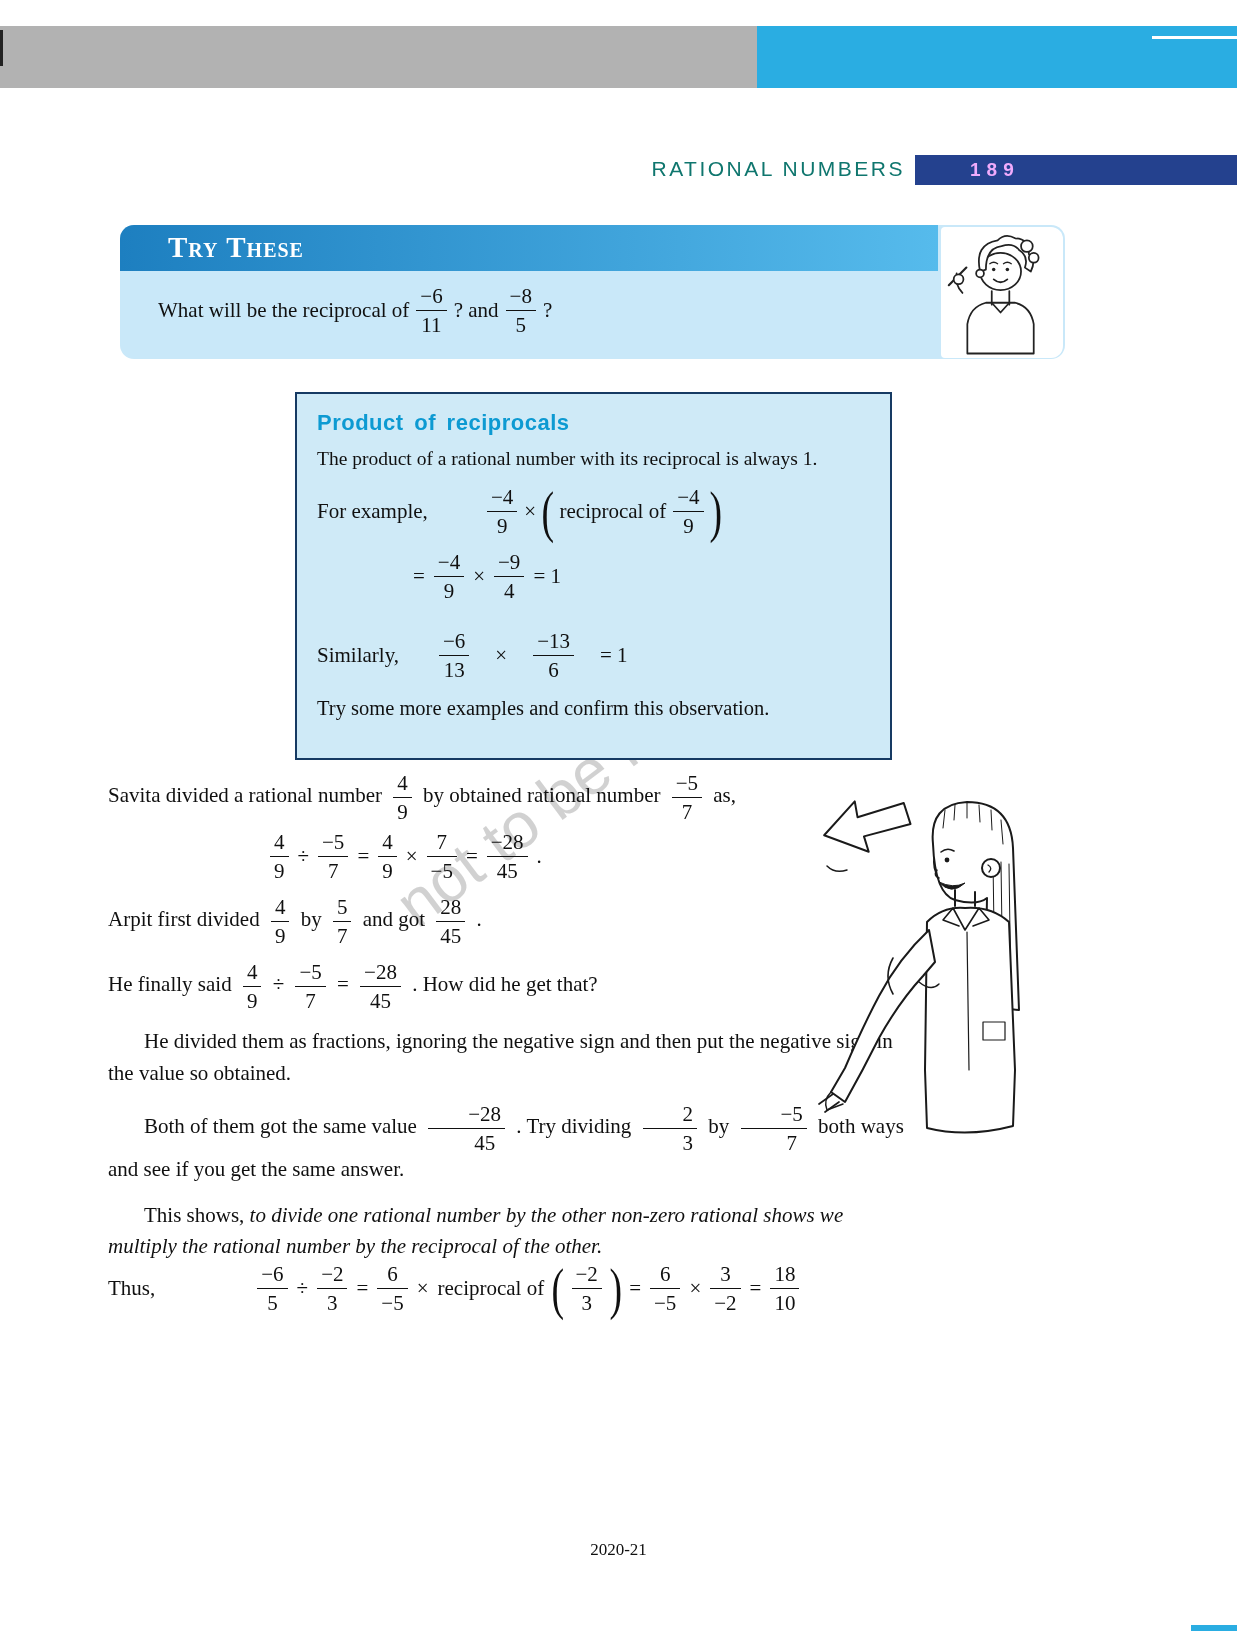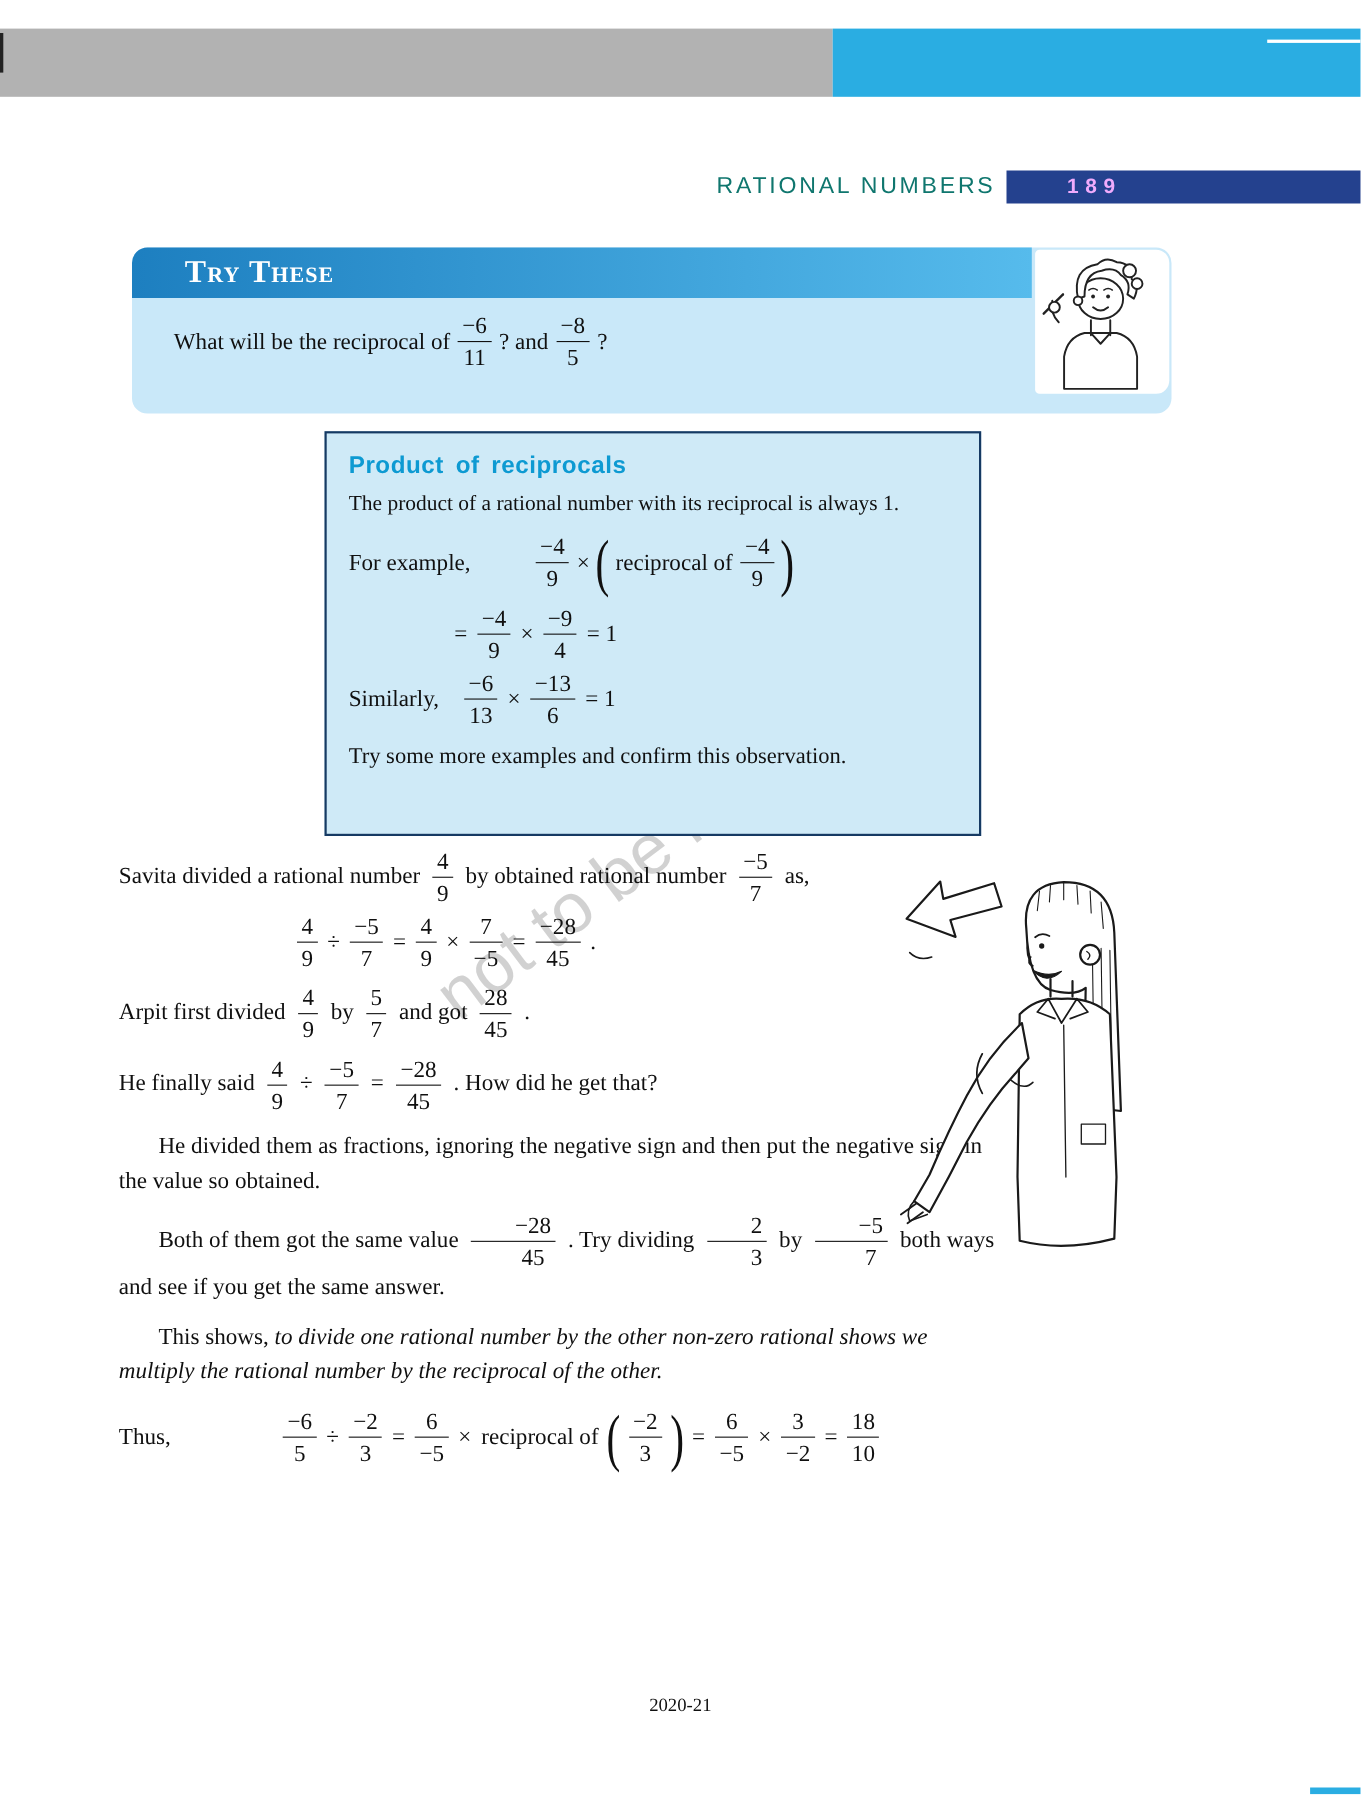--- a/index.html
+++ b/index.html
@@ -10,51 +10,51 @@
 .bar-blue{position:absolute;left:757px;top:26px;width:480px;height:62px;background:#2aade2}
 .edge-tick{position:absolute;left:0;top:30px;width:3px;height:36px;background:#222}
 .white-streak{position:absolute;left:1152px;top:36px;width:85px;height:3px;background:#fff}
 
 .chapter-title{position:absolute;top:157px;right:332px;font-family:"Liberation Sans",sans-serif;font-size:21px;letter-spacing:2.5px;color:#0f766e}
 .pagenum-bar{position:absolute;left:915px;right:0;top:155px;height:30px;background:#24418e;display:flex;align-items:center}
 .pagenum{color:#f0abfc;font-family:"Liberation Sans",sans-serif;font-size:19px;font-weight:bold;letter-spacing:6px;margin-left:55px}
 
 .watermark{position:absolute;left:160px;top:580px;width:900px;transform:rotate(-37deg);color:#8f8f8f;opacity:.40;font-family:"Liberation Sans",sans-serif;font-size:64px;text-align:center;line-height:1.7;pointer-events:none;white-space:nowrap;z-index:1}
 
-.tt-box{position:absolute;left:120px;top:225px;width:945px;height:151px;background:#c9e8f9;border-radius:14px;z-index:2}
+.tt-box{position:absolute;left:120px;top:225px;width:945px;height:134px;background:#c9e8f9;border-radius:14px;z-index:2}
 .tt-bar{position:absolute;left:0;top:0;width:818px;height:46px;background:linear-gradient(90deg,#1d7fc0,#56bbec);border-radius:14px 0 0 0}
 .tt-title{font-variant:small-caps;font-weight:bold;color:#fff;font-size:29px;letter-spacing:1px;margin-left:48px;line-height:44px;display:inline-block}
 .tt-q{position:absolute;left:38px;top:60px;font-size:21px;display:flex;align-items:center;gap:7px}
 .kid-patch{position:absolute;right:2px;top:2px;width:122px;height:131px;background:#fff;border-radius:4px 12px 12px 4px}
 
 .rb{position:absolute;left:295px;top:392px;width:597px;height:368px;background:#cfeaf7;border:2.5px solid #163a63;padding:16px 20px;z-index:2}
 .rb-title{font-family:"Liberation Sans",sans-serif;font-weight:bold;color:#0d9ad2;font-size:22px;letter-spacing:.5px;word-spacing:4px}
 .rb-intro{font-size:19.5px;margin-top:12px;white-space:nowrap}
 .rb-row{display:flex;align-items:center;font-size:21px}
 .rb-ex{margin-top:16px}
 .rb-label{width:170px}
 .rb-exp{display:inline-flex;align-items:center;gap:7px}
 .rb-eq2{margin-top:14px;margin-left:96px;gap:9px}
-.rb-sim{margin-top:8px;gap:9px}
+.rb-sim{margin-top:28px;gap:26px}
 .rb-sim .rb-label{width:96px}
 .rb-outro{font-size:20.5px;margin-top:16px}
 
 .frac{display:inline-block;vertical-align:middle;text-align:center;line-height:1.05;font-size:21px}
 .frac .fn{display:block;padding:0 4px 3px;border-bottom:1.7px solid #111}
 .frac .fd{display:block;padding:3px 4px 0}
 .bigp{display:inline-block;font-size:58px;font-weight:300;line-height:.85;transform:scaleX(.65);margin:0 -5px;font-family:"Liberation Serif",serif}
 
 .content{position:absolute;left:108px;top:772px;width:800px;font-size:21px;z-index:2}
 .para{line-height:1.5;margin-top:14px}
 .para .frac{margin:0 6px}
 .first{margin-top:0}
 .indent{text-indent:36px}
 .eqflex{display:flex;align-items:center;gap:9px}
 .eq-savita{margin-left:162px;margin-top:8px}
-.thus-row{display:flex;align-items:center;margin-top:18px}
+.thus-row{display:flex;align-items:center;}
 .thus-eq{display:inline-flex;align-items:center;gap:9px;margin-left:102px}
 em{font-style:italic}
 
 .girl{position:absolute;left:815px;top:770px;width:245px;height:380px;z-index:2}
 .footer{position:absolute;left:0;right:0;top:1540px;text-align:center;font-size:17px}
 .bottom-blue{position:absolute;right:0;bottom:3px;width:46px;height:6px;background:#2aade2}
 </style>
 </head>
 <body>
 

